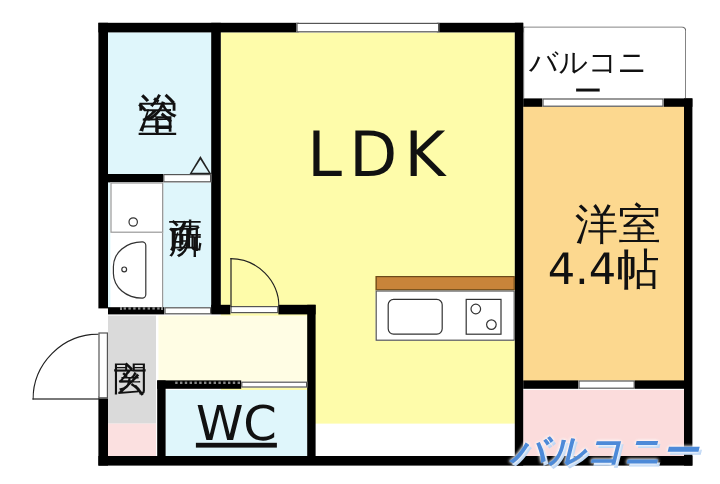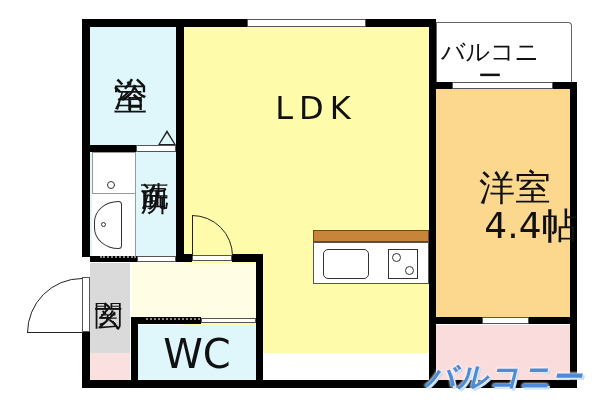--- a/index.html
+++ b/index.html
@@ -75,22 +75,22 @@
   <div class="abs" style="left:101px;top:222px;width:5px;height:5px;border:1px solid #333;border-radius:50%;"></div>
 
   <div class="abs" style="left:313px;top:230px;width:116px;height:12px;background:#c8843a;border:1px solid #6b4a1a;"></div>
   <div class="abs" style="left:313px;top:242px;width:116px;height:42px;background:#fff;border:1px solid #555;"></div>
   <div class="abs" style="left:323px;top:249px;width:46px;height:30px;border:1px solid #333;border-radius:5px;background:#fff;"></div>
   <div class="abs" style="left:388px;top:249px;width:30px;height:30px;border:1px solid #333;background:#fff;"></div>
   <div class="abs" style="left:392px;top:253px;width:9px;height:9px;border:1px solid #333;border-radius:50%;"></div>
   <div class="abs" style="left:405px;top:266px;width:9px;height:9px;border:1px solid #333;border-radius:50%;"></div>
 
   <div class="room-label vert" style="left:114px;top:50px;font-size:34px;">浴室</div>
-  <div class="room-label" style="left:256px;top:92px;width:120px;font-size:32px;letter-spacing:6px;">LDK</div>
+  <div class="room-label" style="left:256px;top:104px;width:120px;font-size:52px;letter-spacing:6px;">LDK</div>
   <div class="room-label" style="left:436px;top:40px;width:108px;font-size:24px;">バルコニー</div>
   <div class="room-label" style="left:436px;top:170px;width:134px;font-size:36px;padding-left:12px;">洋室</div>
-  <div class="room-label" style="left:436px;top:208px;width:134px;font-size:36px;padding-left:28px;">4.4帖</div>
+  <div class="room-label" style="left:436px;top:208px;width:134px;font-size:36px;">4.4帖</div>
   <div class="room-label vert" style="left:140px;top:160px;font-size:28px;">洗面所</div>
   <div class="room-label vert" style="left:94px;top:278px;font-size:28px;">玄関</div>
-  <div class="room-label" style="left:138px;top:334px;width:118px;font-size:40px;">WC</div>
+  <div class="room-label" style="left:138px;top:334px;width:118px;font-size:40px;text-decoration:underline;">WC</div>
 
   <div class="abs" style="left:425px;top:362px;width:175px;font-size:30px;font-weight:bold;color:#4d8ad8;font-style:italic;letter-spacing:1px;text-shadow:0 0 3px #fff, 0 0 3px #fff, 2px 2px 0 #bcd6f5;line-height:1;">バルコニー</div>
 </div>
 
 </body></html>

